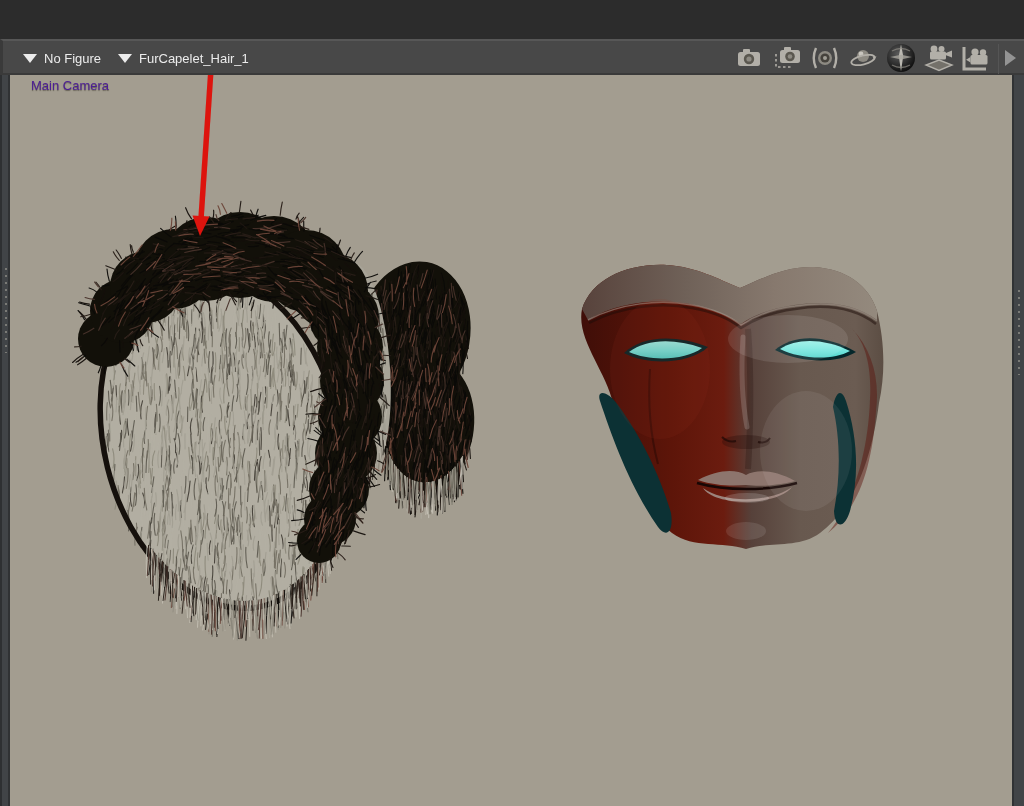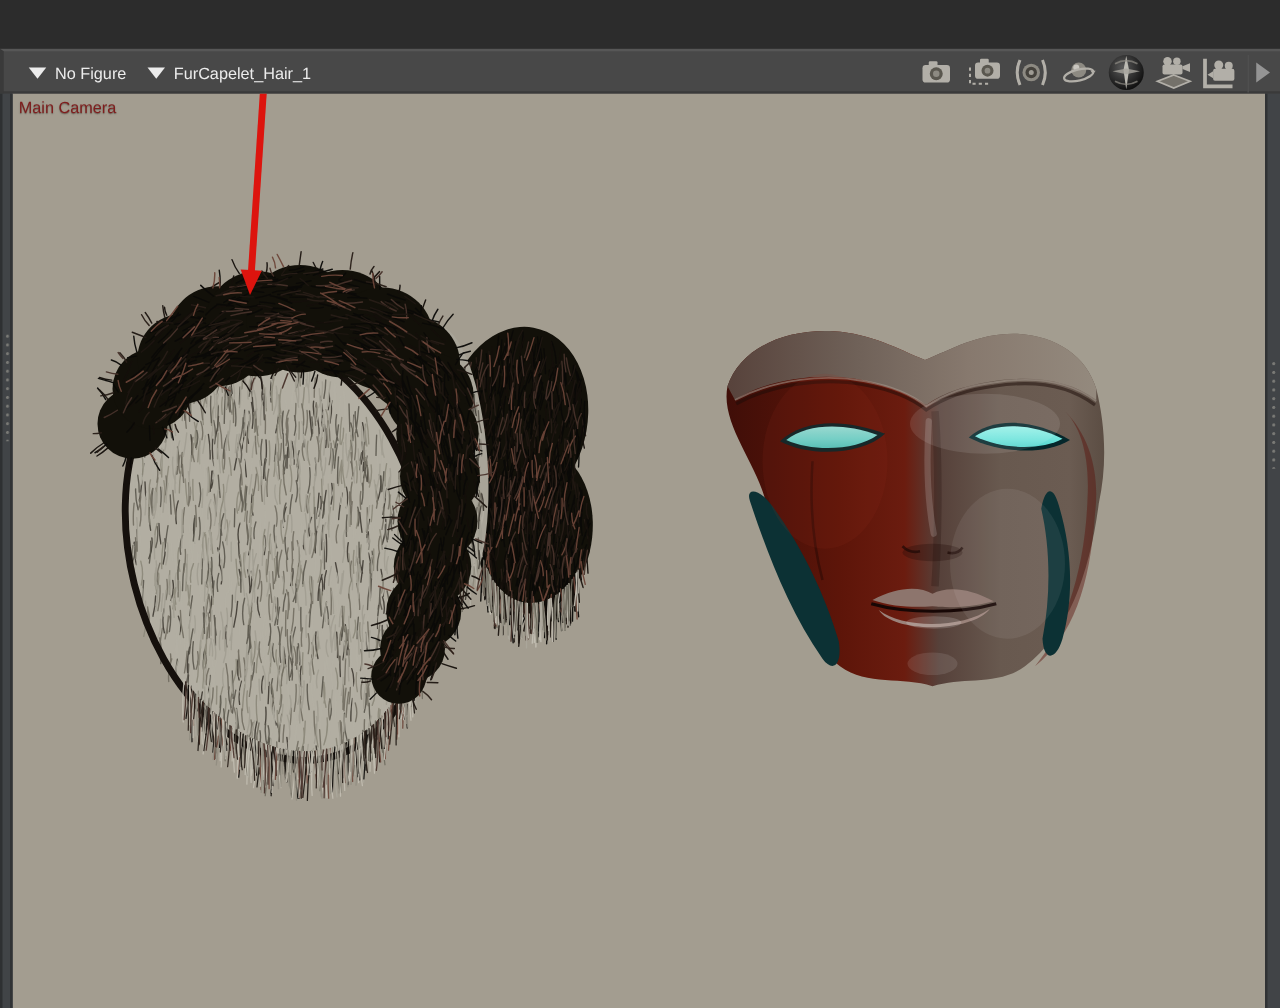--- a/index.html
+++ b/index.html
@@ -21,21 +21,21 @@
   .tt-arrow{position:absolute;right:4px;top:0;height:34px;width:20px;display:flex;align-items:center;justify-content:center;cursor:pointer;}
   
   .edge-strip{position:absolute;top:36px;height:739px;background:#414447;}
   .edge-left{left:0;width:10px;border-right:2px solid #303234;border-left:2px solid #2e3032;}
   .edge-right{left:1012px;width:12px;border-left:2px solid #303234;}
   .grip{position:absolute;left:2px;width:5px;height:86px;
         background-image:radial-gradient(circle at 2px 2px,#7a7a76 1px,transparent 1.4px);
         background-size:5px 7px;cursor:row-resize;}
   
   .viewport{position:absolute;left:10px;top:36px;width:1002px;height:739px;background:#a39d90;cursor:crosshair;}
-  .cam-label{position:absolute;left:5px;top:3px;color:#7f1d1d;font-size:13px;text-shadow:0 1px 1px rgba(60,55,45,.6);}
+  .cam-label{position:absolute;left:21px;top:3px;color:#4c1d95;font-size:13px;text-shadow:0 1px 1px rgba(60,55,45,.6);}
   
   .bottom-toolbar{position:absolute;left:0;top:775px;width:1024px;height:31px;background:#454545;
                   border-top:2px solid #363636;}
   .bt-item{position:absolute;top:0;height:29px;display:flex;align-items:center;justify-content:center;cursor:pointer;}
   .tri-small{width:0;height:0;border-left:8px solid transparent;border-right:8px solid transparent;border-top:10px solid #e9e9e7;}
   .swatch-pill{position:absolute;left:876px;top:9px;width:93px;height:21px;border-radius:11px;background:#7d7a72;
                display:flex;align-items:center;justify-content:space-between;padding:0 3px;cursor:pointer;}
   .swatch{width:17px;height:17px;border-radius:50%;}
 </style>
 </head>

